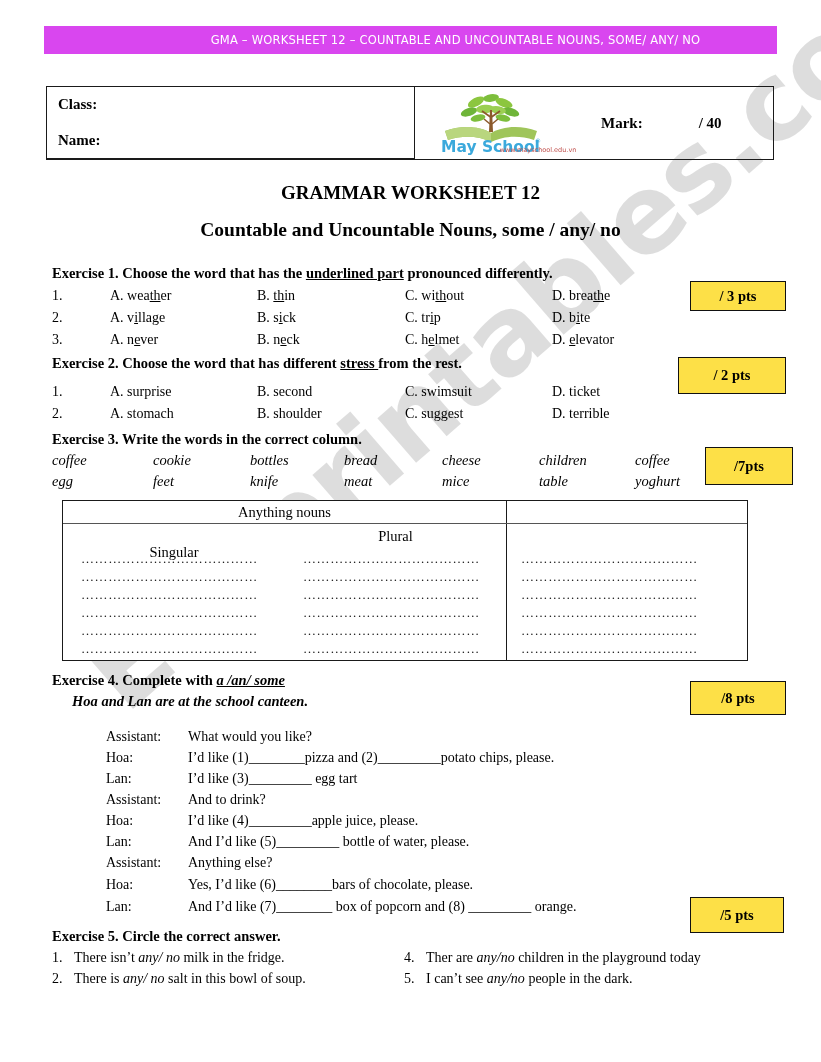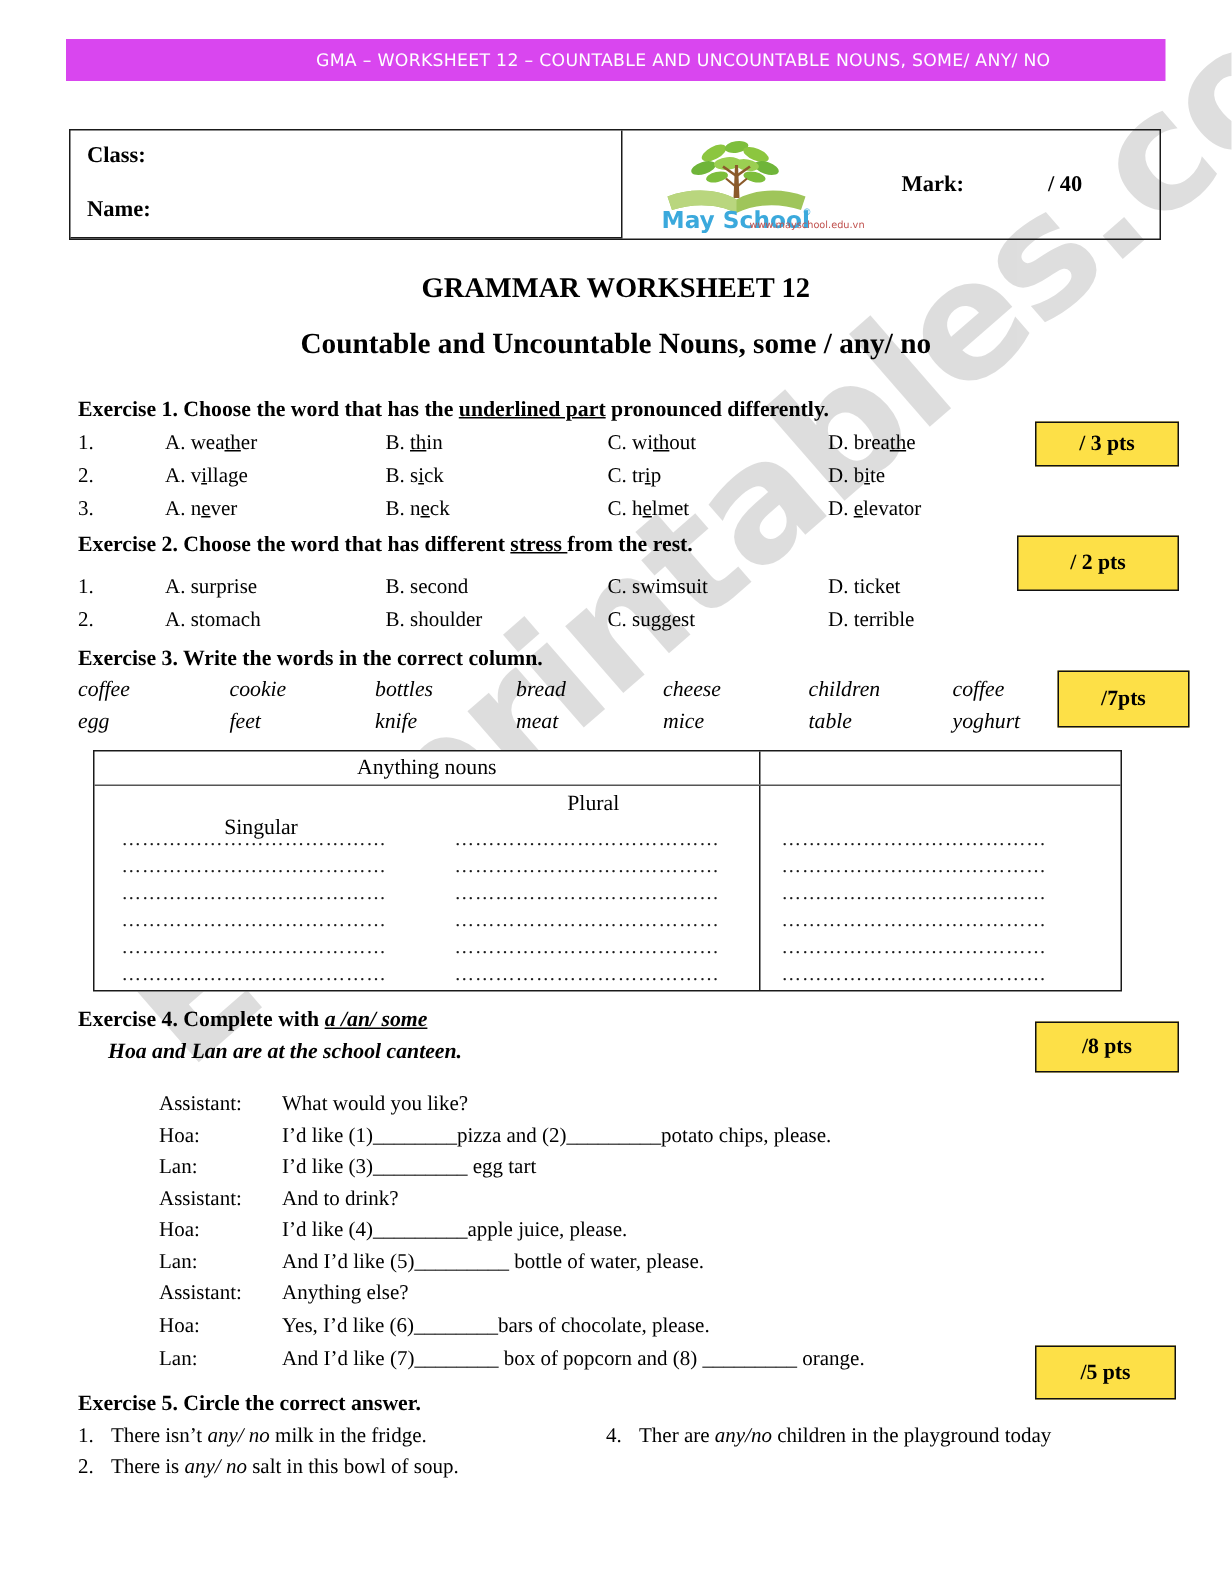--- a/index.html
+++ b/index.html
@@ -498,14 +498,17 @@
 
   <div class="ex5-item" style="left:52px;top:950px;">
     <span class="ex5-num">1.</span><span>There isn’t </span><span class="it">any/ no</span><span> milk in the fridge.</span>
   </div>
   <div class="ex5-item" style="left:52px;top:971px;">
     <span class="ex5-num">2.</span><span>There is </span><span class="it">any/ no</span><span> salt in this bowl of soup.</span>
   </div>
   <div class="ex5-item" style="left:404px;top:950px;">
     <span class="ex5-num">4.</span><span>Ther are </span><span class="it">any/no</span><span> children in the playground today</span>
   </div>
+  <div class="ex5-item" style="left:404px;top:971px;">
+    <span class="ex5-num">5.</span><span>I can’t see </span><span class="it">any/no</span><span> people in the dark.</span>
+  </div>
 
 </div>
 
 </body></html>

